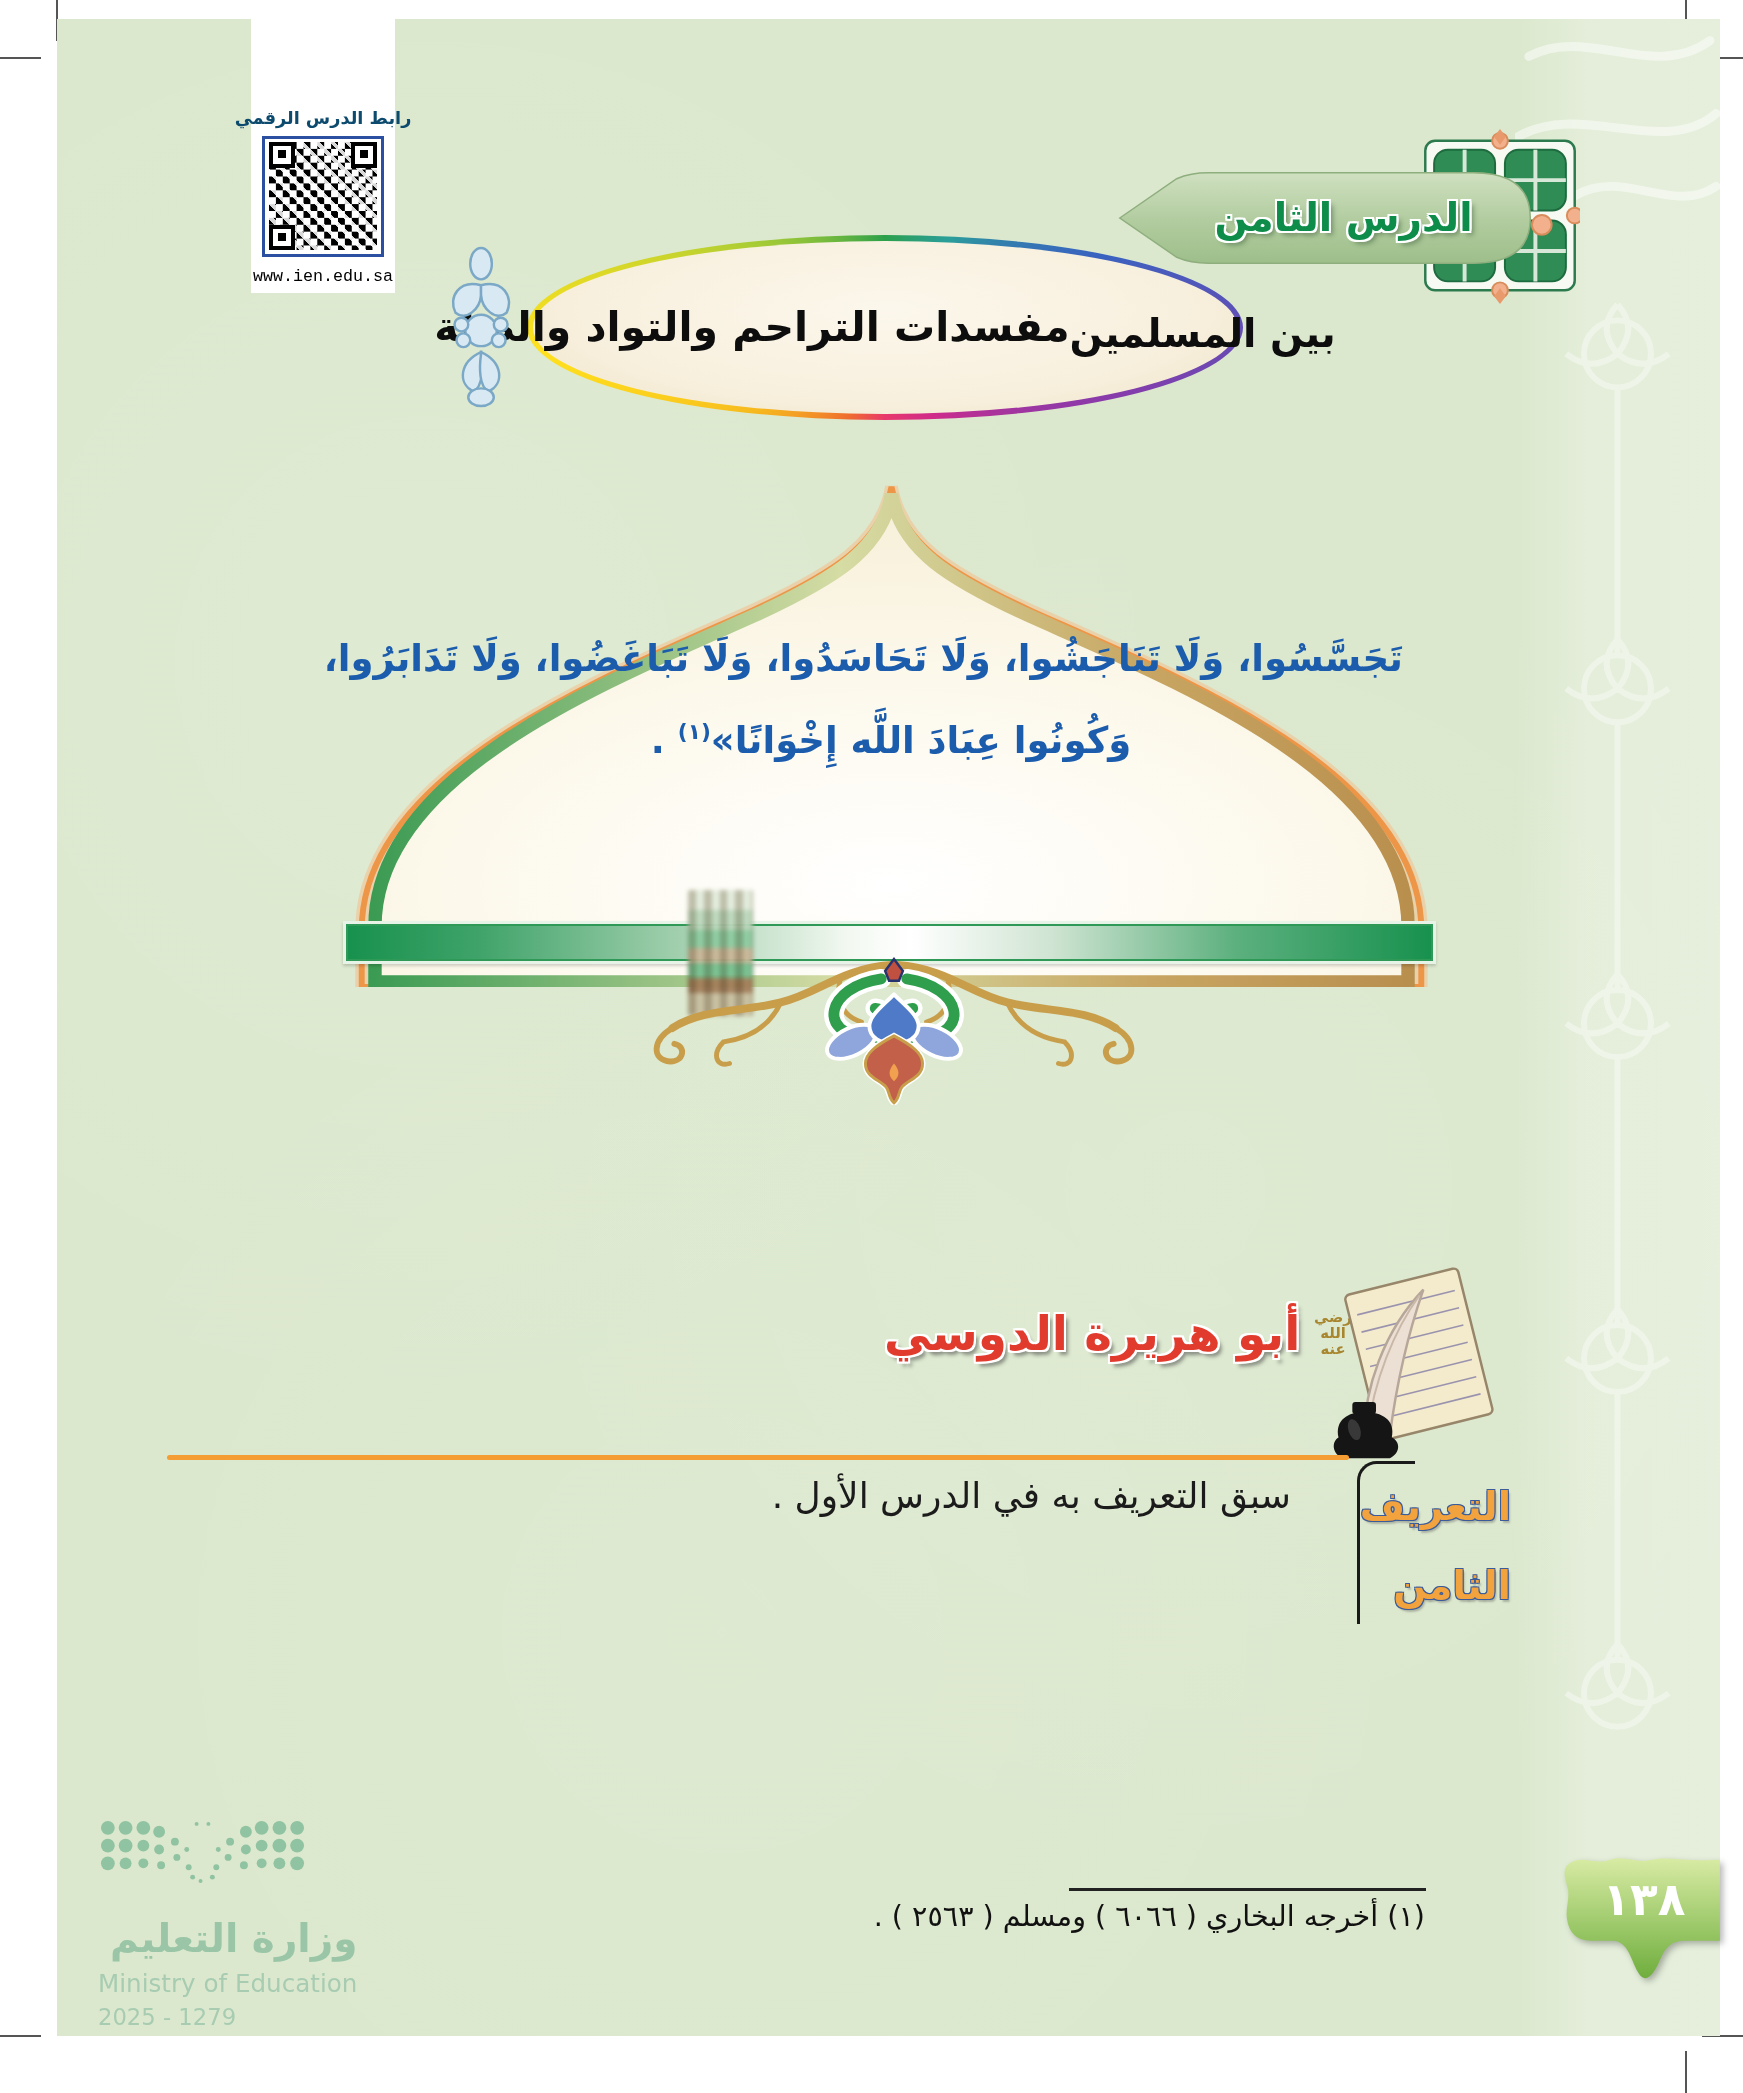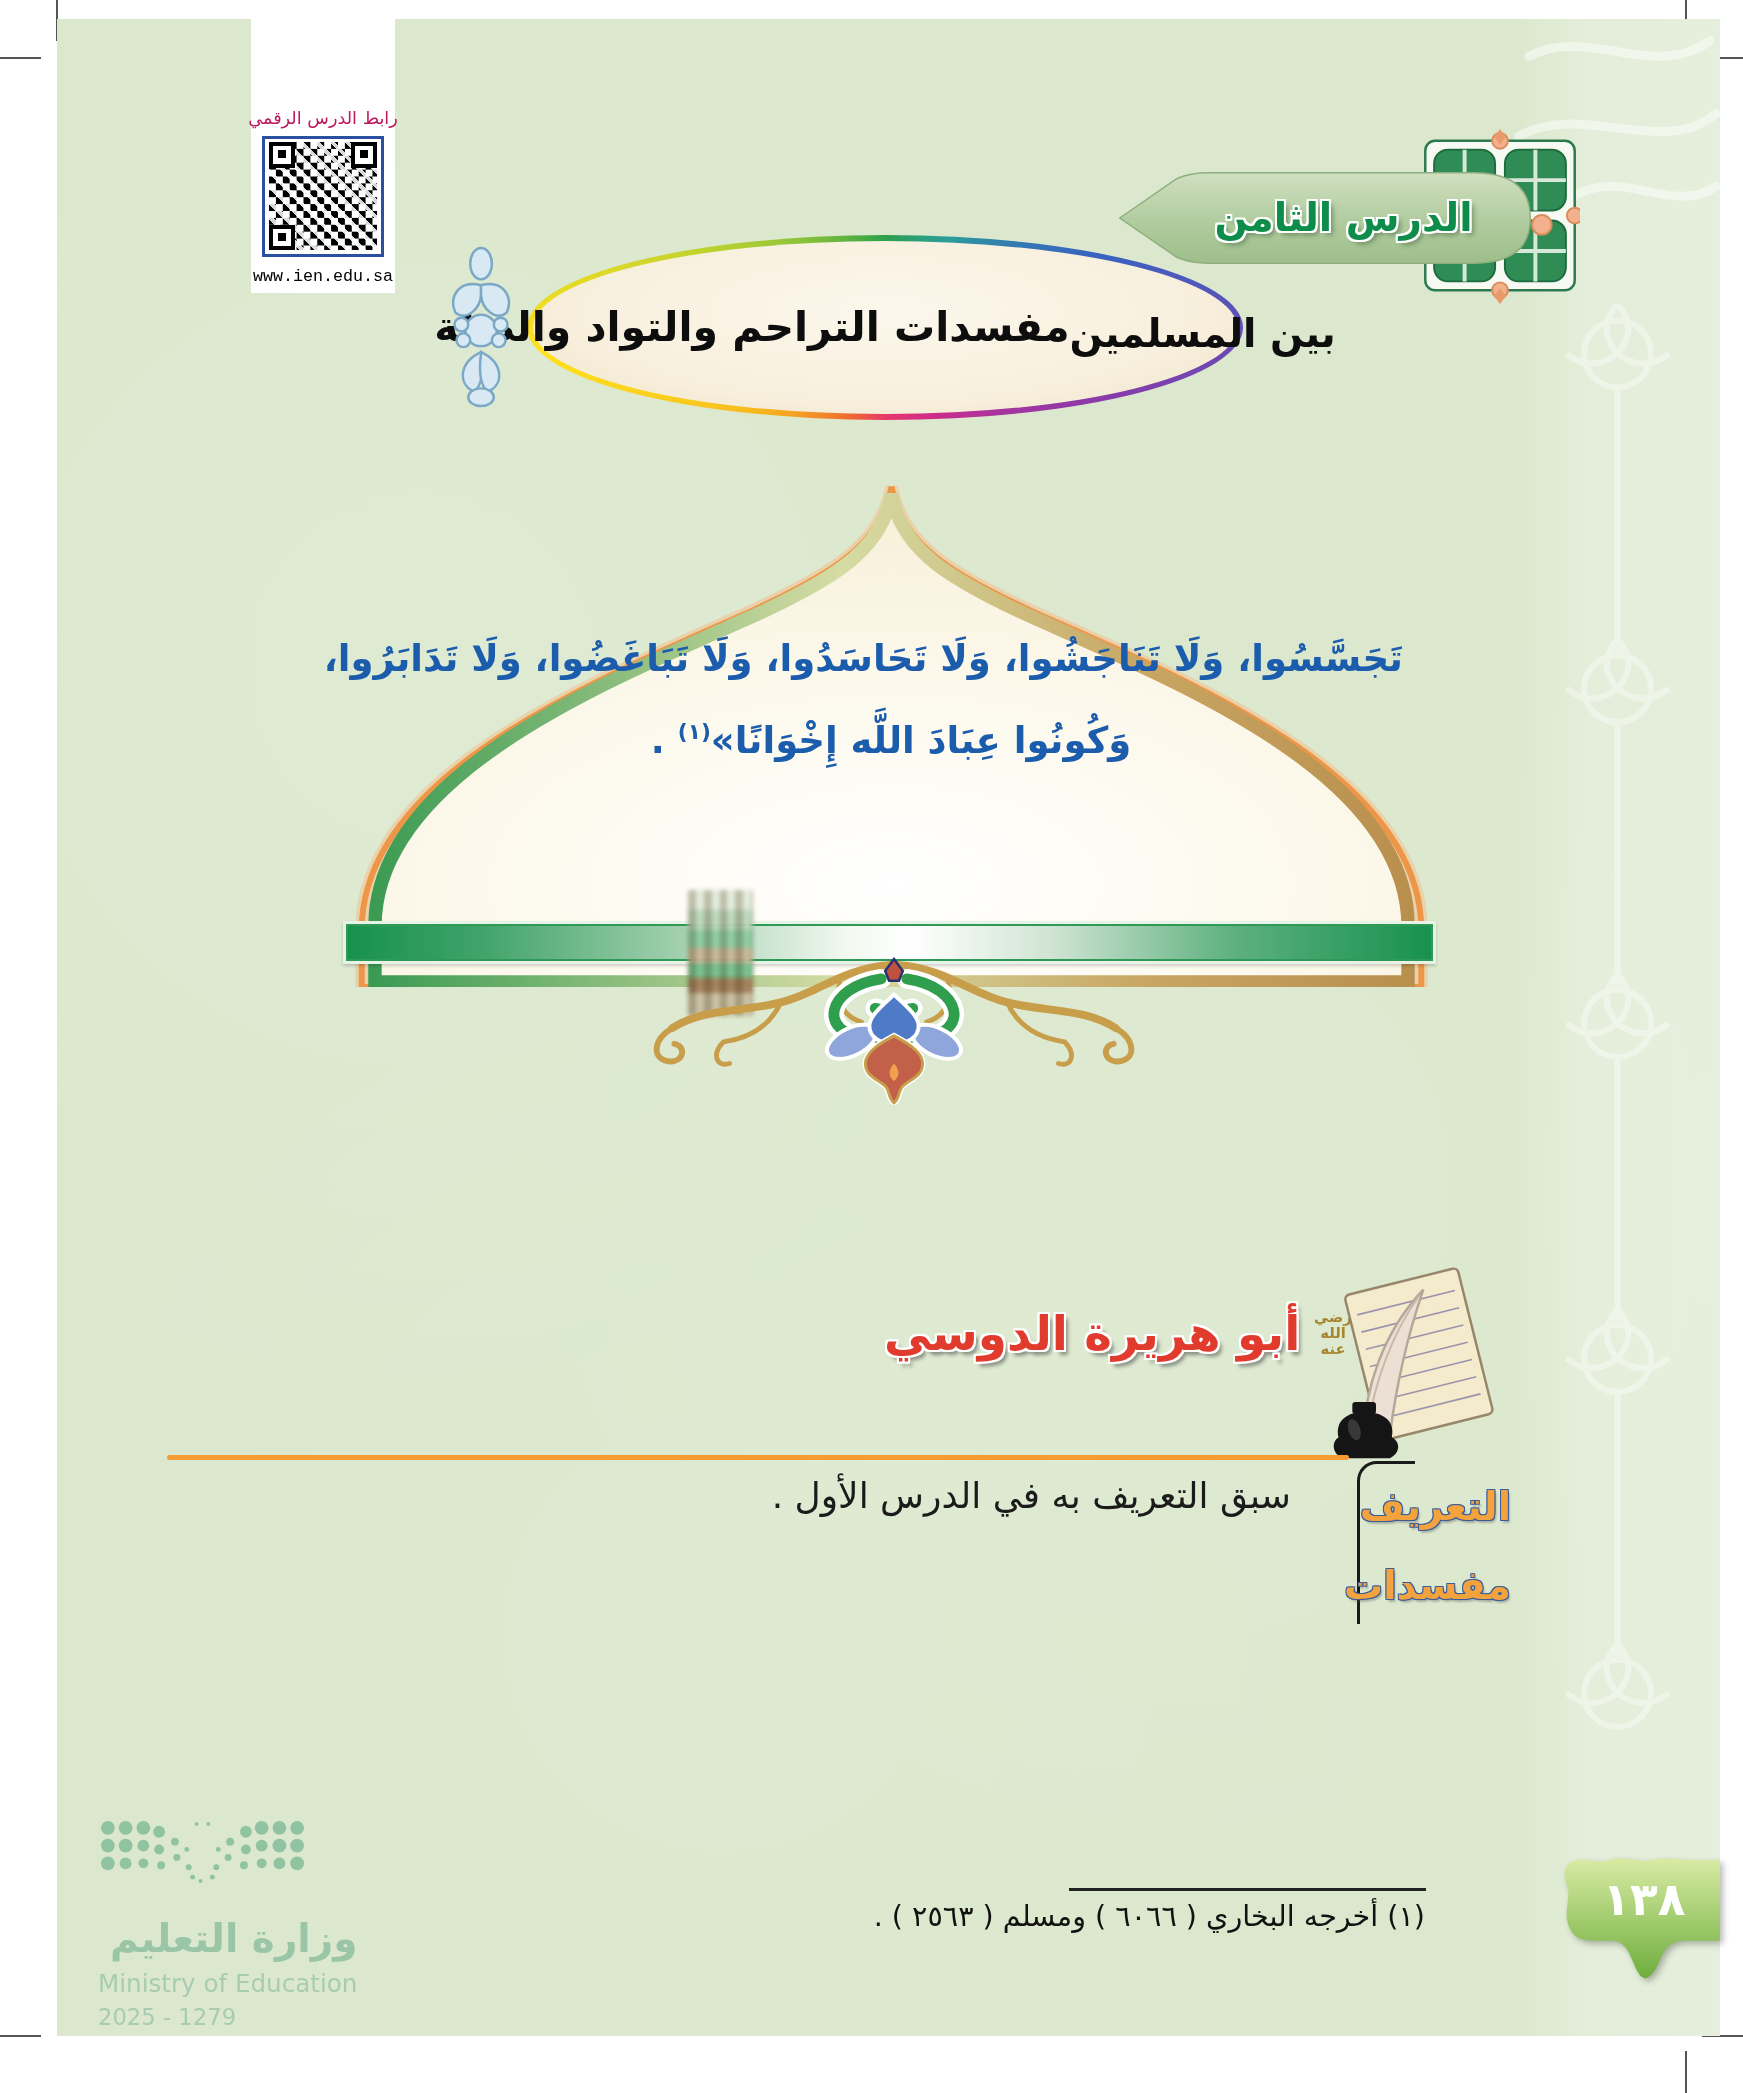--- a/index.html
+++ b/index.html
@@ -10,21 +10,21 @@
           radial-gradient(circle at 22% 32%, rgba(255,255,255,.10), transparent 42%),
           radial-gradient(circle at 68% 58%, rgba(255,255,255,.08), transparent 45%),
           radial-gradient(circle at 40% 80%, rgba(255,255,255,.07), transparent 40%);}
   .crop{position:absolute;background:#555;}
   
   .band{position:absolute;left:1458px;top:0;width:205px;height:2017px;
         background:linear-gradient(to right, rgba(255,255,255,0), rgba(255,255,255,.25) 35%, rgba(255,255,255,.30));}
   
   .qrbox{position:absolute;left:194px;top:0;width:144px;height:274px;background:#fff;
          display:flex;flex-direction:column;align-items:center;}
-  .qrtitle{margin-top:89px;font-size:17.7px;font-weight:normal;color:#be185d;white-space:nowrap;}
+  .qrtitle{margin-top:89px;font-size:17.7px;font-weight:bold;color:#0c4a6e;white-space:nowrap;}
   .qrframe{margin-top:7.9px;width:108px;height:108px;border:3.9px solid #2b50a1;background:#fff;padding:3.9px;box-sizing:content-box;}
   .qrpat{position:relative;width:108px;height:108px;
          background:repeating-conic-gradient(#000 0% 25%, #fff 0% 50%);
          background-size:13.8px 13.8px;}
   .qrpat::after{content:"";position:absolute;inset:0;
          background:repeating-linear-gradient(45deg, rgba(255,255,255,.85) 0 3.9px, transparent 3.9px 10.8px);}
   .finder{position:absolute;width:25.6px;height:25.6px;border:4.9px solid #000;background:#fff;box-sizing:border-box;z-index:2;}
   .finder i{display:block;width:7.9px;height:7.9px;background:#000;margin:3.9px auto;}
   .qrurl{margin-top:10px;font-family:Liberation Mono, monospace;font-size:16.7px;color:#000;}
   
@@ -277,21 +277,21 @@
     <path d="M60,178 L54,196 L67,188 Z" fill="#6b5a42"></path>
     <rect x="48" y="142" width="24" height="12" rx="3" fill="#151515"></rect>
     <path d="M34,178 C30,160 44,152 60,152 C78,152 92,160 88,178 C97,182 97,194 86,199 L38,199 C27,194 27,182 34,178 Z" fill="#151515"></path>
     <ellipse cx="50" cy="170" rx="6" ry="11" transform="rotate(-18 50 170)" fill="#555" opacity=".55"></ellipse>
   </svg>
 
   <div class="orange-rule"></div>
   <div class="bracket"></div>
   <div class="sidelabel rtl">
     <div>التعريف</div>
-    <div>مفسدات</div>
+    <div>الثامن</div>
   </div>
   <div class="narrbody rtl">سبق التعريف به في الدرس الأول .</div>
 
   <div class="fnrule"></div>
   <div class="fntext rtl">(١) أخرجه البخاري ( ٦٠٦٦ ) ومسلم ( ٢٥٦٣ ) .</div>
 
   <svg class="badge" width="161" height="150" viewBox="0 0 163 152">
     <defs>
       <linearGradient id="badgeg" x1="0" y1="0" x2="0" y2="1">
         <stop offset="0" stop-color="#d8eba4"></stop>

